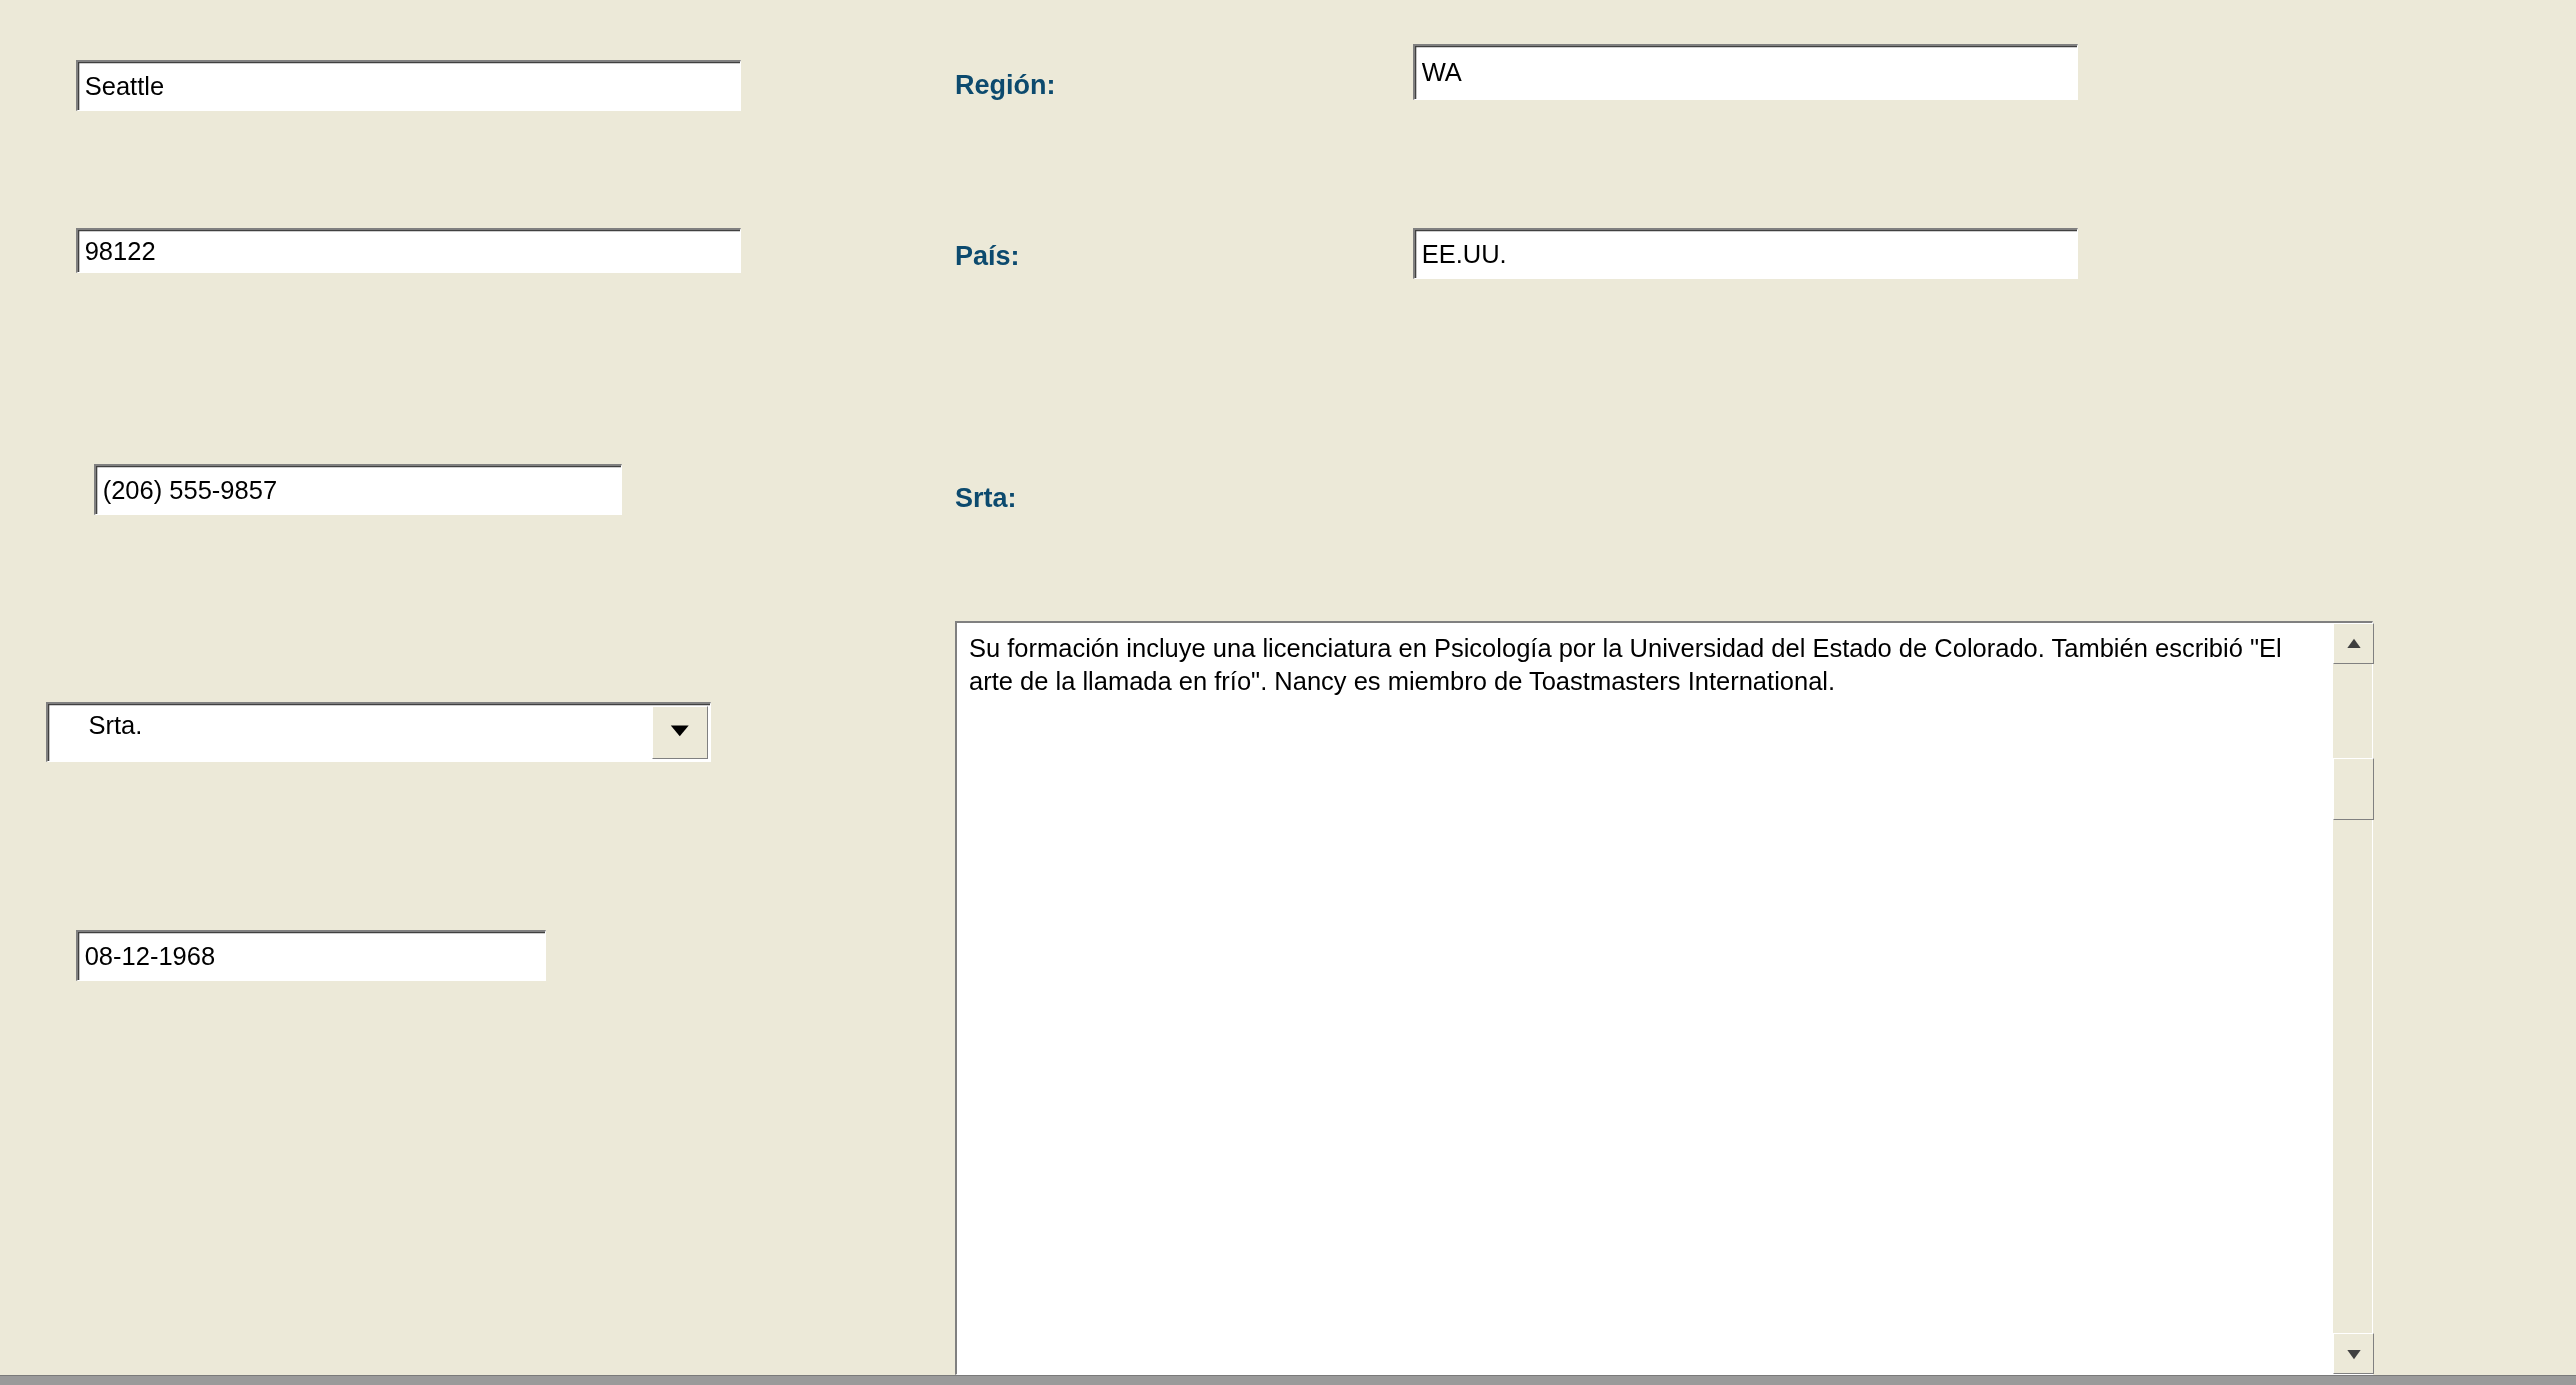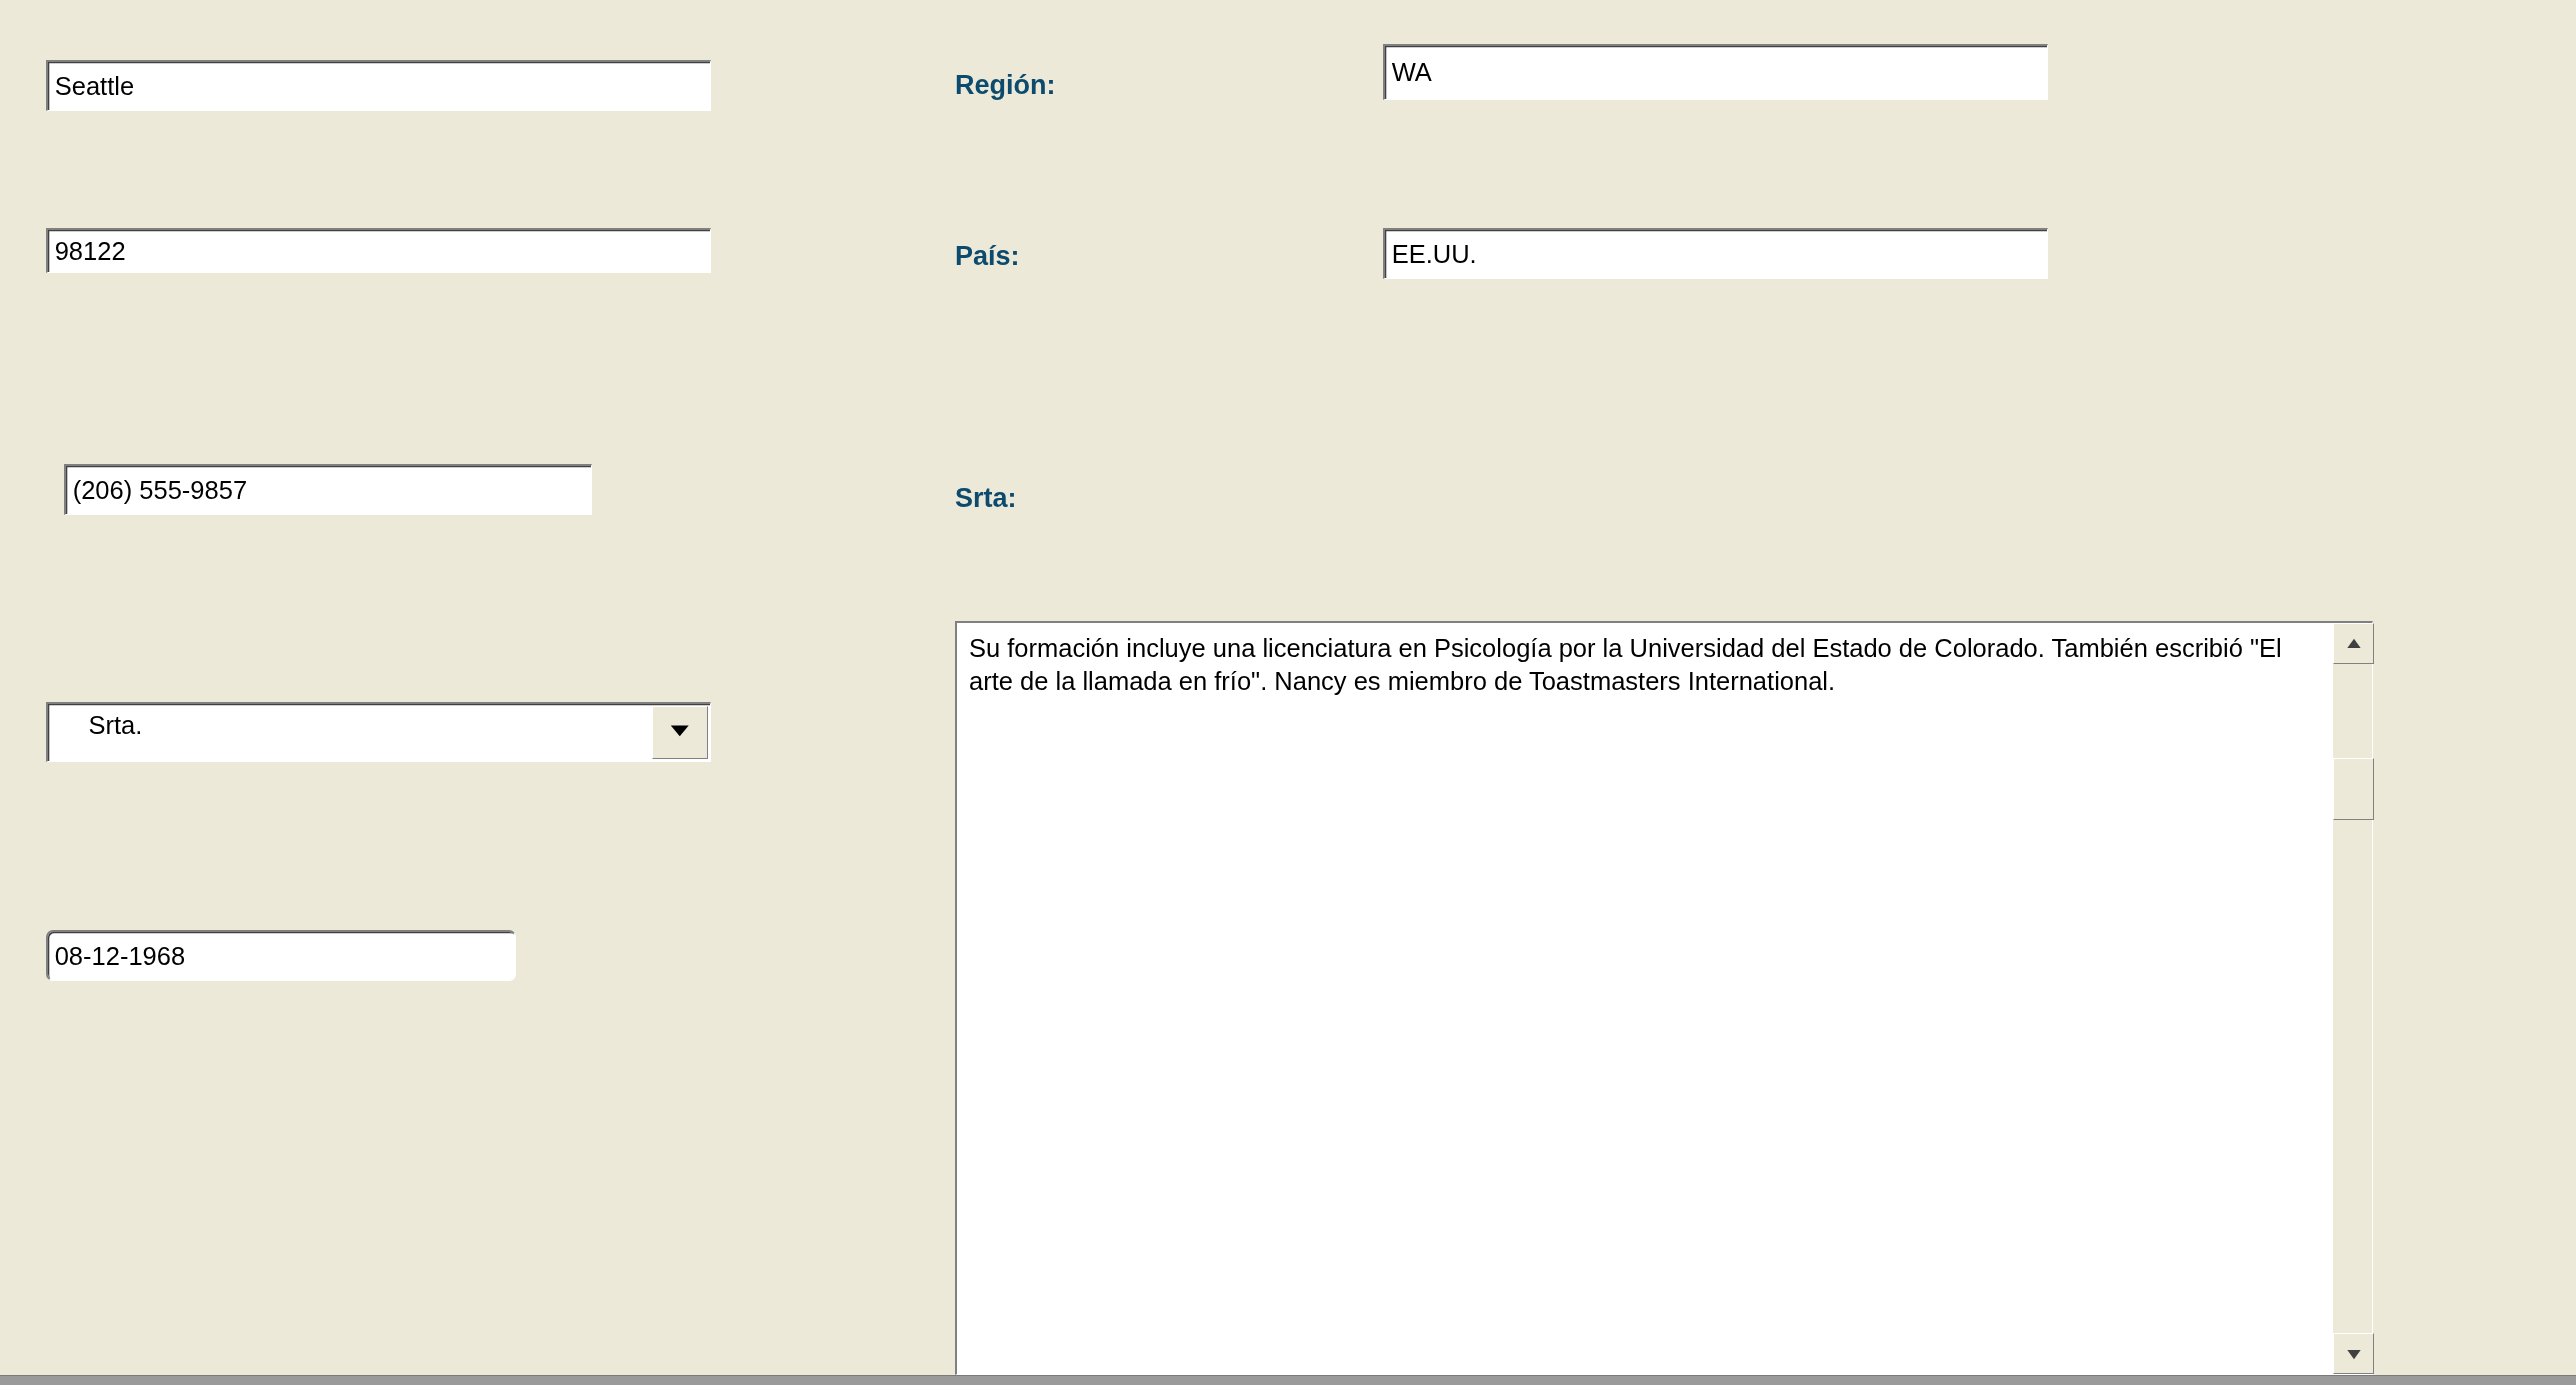--- a/index.html
+++ b/index.html
@@ -21,34 +21,35 @@
       border-left: 2px solid #808080;
       border-right: 1.3px solid #fff;
       border-bottom: 1.3px solid #fff;
       box-shadow: inset 1.3px 1.3px 0 #404040;
       font-family: inherit;
       font-size: 25.5px;
       color: #000;
       padding: 4px 6.7px;
       box-sizing: border-box;
       outline: none;
+      margin-left: 30px;
     }
 
     .label {
       font-weight: bold;
       font-size: 27px;
       color: #0c4a6e;
     }
 
     
     .city-input   { position:absolute; left:46px;  top:60px;  width:665px;  height:51px; }
     .postal-input { position:absolute; left:46px;  top:228px; width:665px;  height:45px; }
     .phone-input  { position:absolute; left:64px;  top:464px; width:528px;  height:51px; }
     .title-combo  { position:absolute; left:46px;  top:702px; width:665px; height:60px;padding-left:31px; }
-    .date-input   { position:absolute; left:46px;  top:930px; width:470px; height:51px;border-radius:7px; }
+    .date-input   { position:absolute; left:46px;  top:930px; width:470px; height:51px; }
 
     .region-label { position:absolute; left:955px; top:70px; }
     .region-input { position:absolute; left:1383px; top:44px;  width:665px;  height:56px; }
 
     .country-label{ position:absolute; left:955px; top:241px; }
     .country-input{ position:absolute; left:1383px; top:228px; width:665px;  height:51px; }
 
     .notes-label  { position:absolute; left:955px; top:483px; }
 
     .notes-wrap   { position:absolute; left:955px; top:621px; width:1415px; height:751px;

